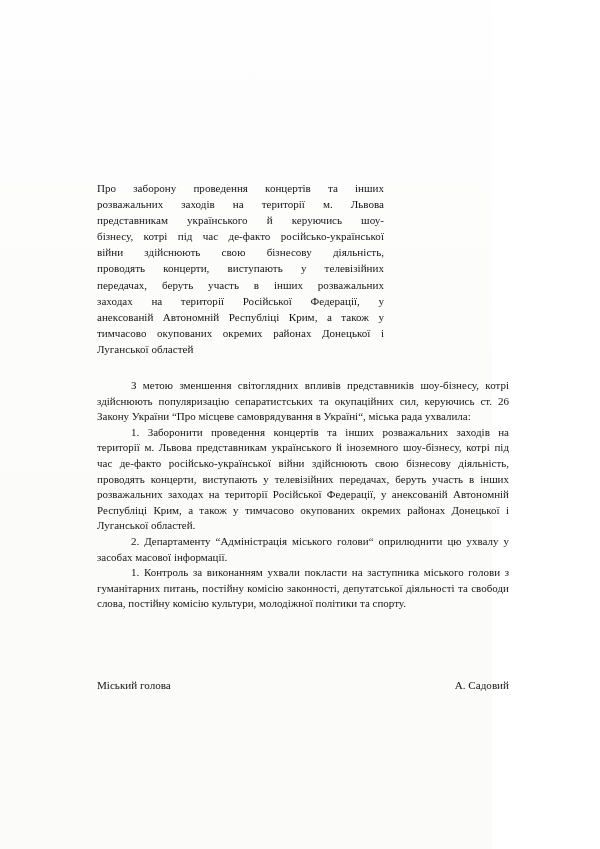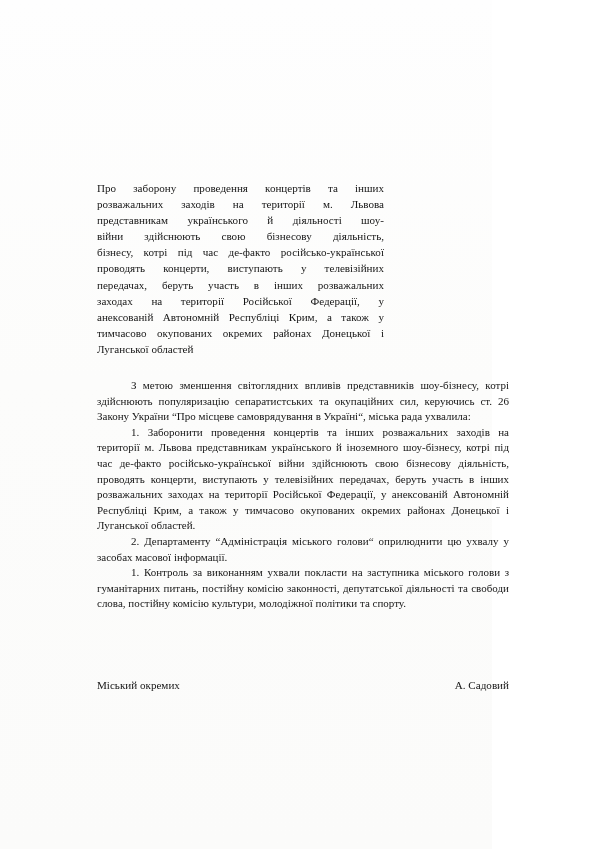--- a/index.html
+++ b/index.html
@@ -100,37 +100,37 @@
 </style>
 </head>
 <body>
 
 <div class="page">
   <div class="content">
 
     <div class="preamble">
         <div style="text-align: justify; text-align-last: justify;">Про заборону проведення концертів та інших</div>
         <div style="text-align: justify; text-align-last: justify;">розважальних заходів на території м. Львова</div>
-        <div style="text-align: justify; text-align-last: justify;">представникам українського й діяльності шоу-</div>
+        <div style="text-align: justify; text-align-last: justify;">представникам українського й керуючись шоу-</div>
+        <div style="text-align: justify; text-align-last: justify;">бізнесу, котрі під час де-факто російсько-української</div>
         <div style="text-align: justify; text-align-last: justify;">війни здійснюють свою бізнесову діяльність,</div>
-        <div style="text-align: justify; text-align-last: justify;">бізнесу, котрі під час де-факто російсько-української</div>
         <div style="text-align: justify; text-align-last: justify;">проводять концерти, виступають у телевізійних</div>
         <div style="text-align: justify; text-align-last: justify;">передачах, беруть участь в інших розважальних</div>
         <div style="text-align: justify; text-align-last: justify;">заходах на території Російської Федерації, у</div>
         <div style="text-align: justify; text-align-last: justify;">анексованій Автономній Республіці Крим, а також у</div>
         <div style="text-align: justify; text-align-last: justify;">тимчасово окупованих окремих районах Донецької і</div>
         <div style="text-align: left; text-align-last: left;">Луганської областей</div>
       </div>
 
     <div class="body-block">
       <p class="para indent">З метою зменшення світоглядних впливів представників шоу-бізнесу, котрі здійснюють популяризацію сепаратистських та окупаційних сил, керуючись ст. 26 Закону України “Про місцеве самоврядування в Україні“, міська рада ухвалила:</p>
       <p class="para indent">1. Заборонити проведення концертів та інших розважальних заходів на території м. Львова представникам українського й іноземного шоу-бізнесу, котрі під час де-факто російсько-української війни здійснюють свою бізнесову діяльність, проводять концерти, виступають у телевізійних передачах, беруть участь в інших розважальних заходах на території Російської Федерації, у анексованій Автономній Республіці Крим, а також у тимчасово окупованих окремих районах Донецької і Луганської областей.</p>
       <p class="para indent">2. Департаменту “Адміністрація міського голови“ оприлюднити цю ухвалу у засобах масової інформації.</p>
       <p class="para indent">1. Контроль за виконанням ухвали покласти на заступника міського голови з гуманітарних питань, постійну комісію законності, депутатської діяльності та свободи слова, постійну комісію культури, молодіжної політики та спорту.</p>
     </div>
 
     <div class="signature">
-      <span class="sig-title">Міський окремих</span>
+      <span class="sig-title">Міський голова</span>
       <span class="sig-name">А. Садовий</span>
     </div>
 
   </div>
 </div>
 
 </body></html>

